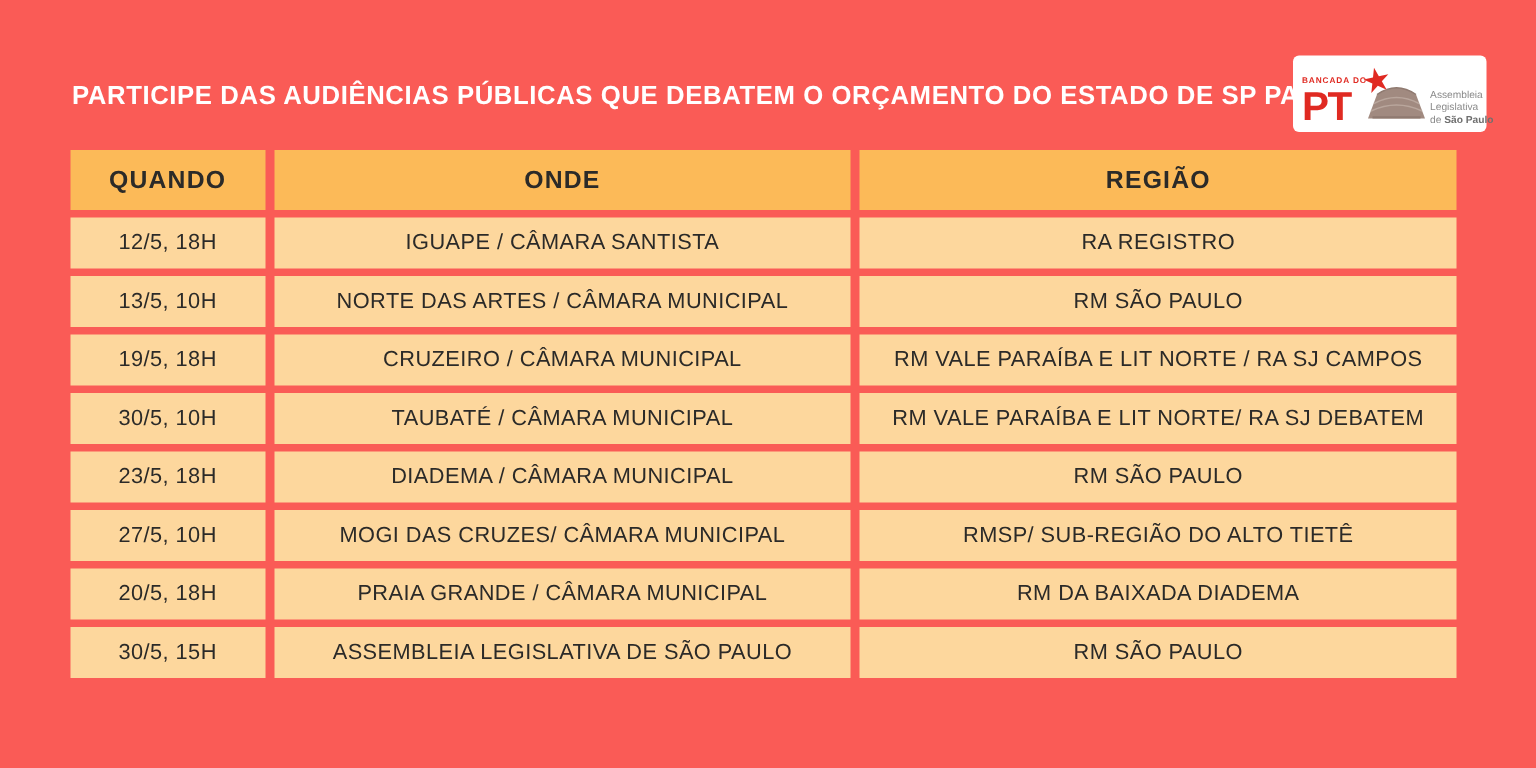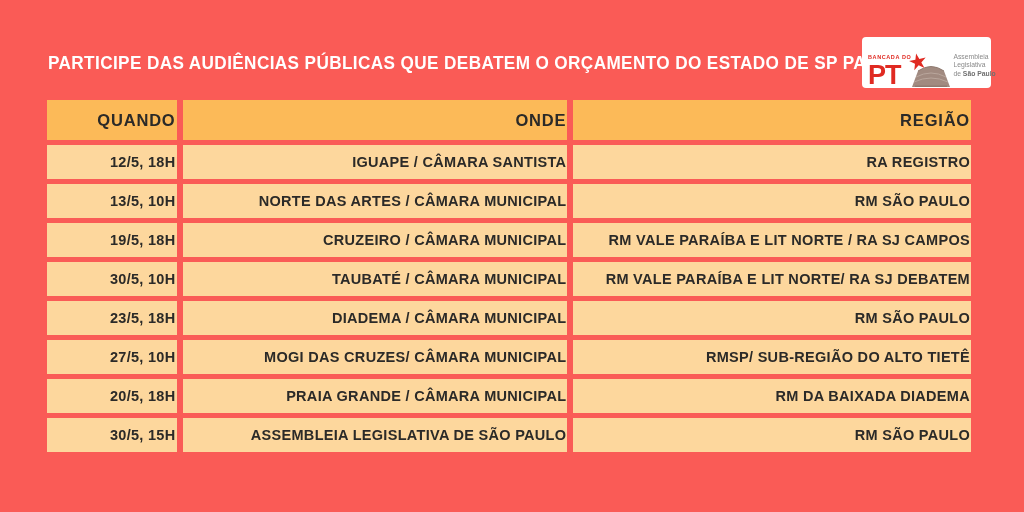--- a/index.html
+++ b/index.html
@@ -25,22 +25,22 @@
   }
 
   
   .logo {
     position: absolute;
     right: 33px; top: 37px;
     width: 129px; height: 51px;
     background: #fff;
     border-radius: 4px;
     display: flex;
-    align-items: flex-start;
-    padding: 16px 6px;
+    align-items: flex-end;
+    padding: 3px 6px;
     box-sizing: border-box;
   }
   .logo-left { display: flex; flex-direction: column; line-height: 1; margin-top: 2px; }
   .logo-topline {
     color: var(--brand-red, #E02A22);
     font-size: 5.5px;
     font-weight: bold;
     letter-spacing: 0.6px;
     margin-bottom: 1px;
     white-space: nowrap;
@@ -77,38 +77,38 @@
     left: 41px; top: 95px;
     width: 936px;
     border-collapse: separate;
     border-spacing: 6px 5px;
     table-layout: fixed;
   }
   col.c-quando { width: 14.2%; }
   col.c-onde   { width: 42.2%; }
   col.c-regiao { width: 43.6%; }
   th, td {
-    text-align: right;
+    text-align: center;
     vertical-align: middle;
     color: var(--text, #2B2A28);
     overflow: hidden;
     white-space: nowrap;
   }
   th {
     background: var(--header-bg, #FCBA58);
     height: 38px;
     font-size: 16.5px;
     font-weight: bold;
     letter-spacing: 0.8px;
   }
   td {
     background: var(--row-bg, #FDD79D);
     height: 32px;
     font-size: 14.5px;
-    font-weight: bold;
+    font-weight: normal;
     letter-spacing: 0.3px;
   }
 </style>
 </head>
 <body>
 
 <div class="title">PARTICIPE DAS AUDIÊNCIAS PÚBLICAS QUE DEBATEM O ORÇAMENTO DO ESTADO DE SP PARA 2023</div>
 
 <div class="logo">
   <div class="logo-left">

